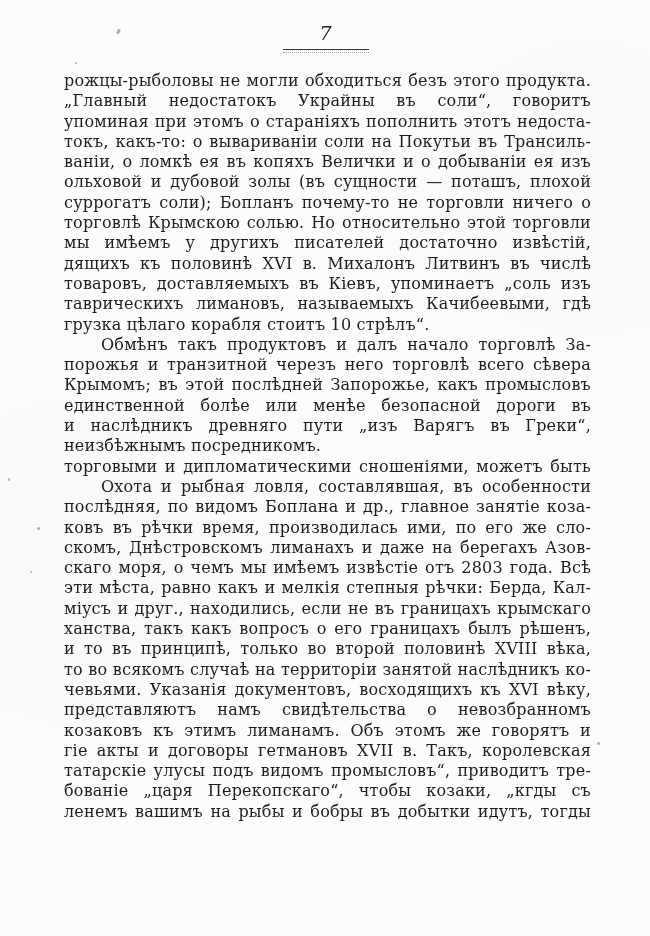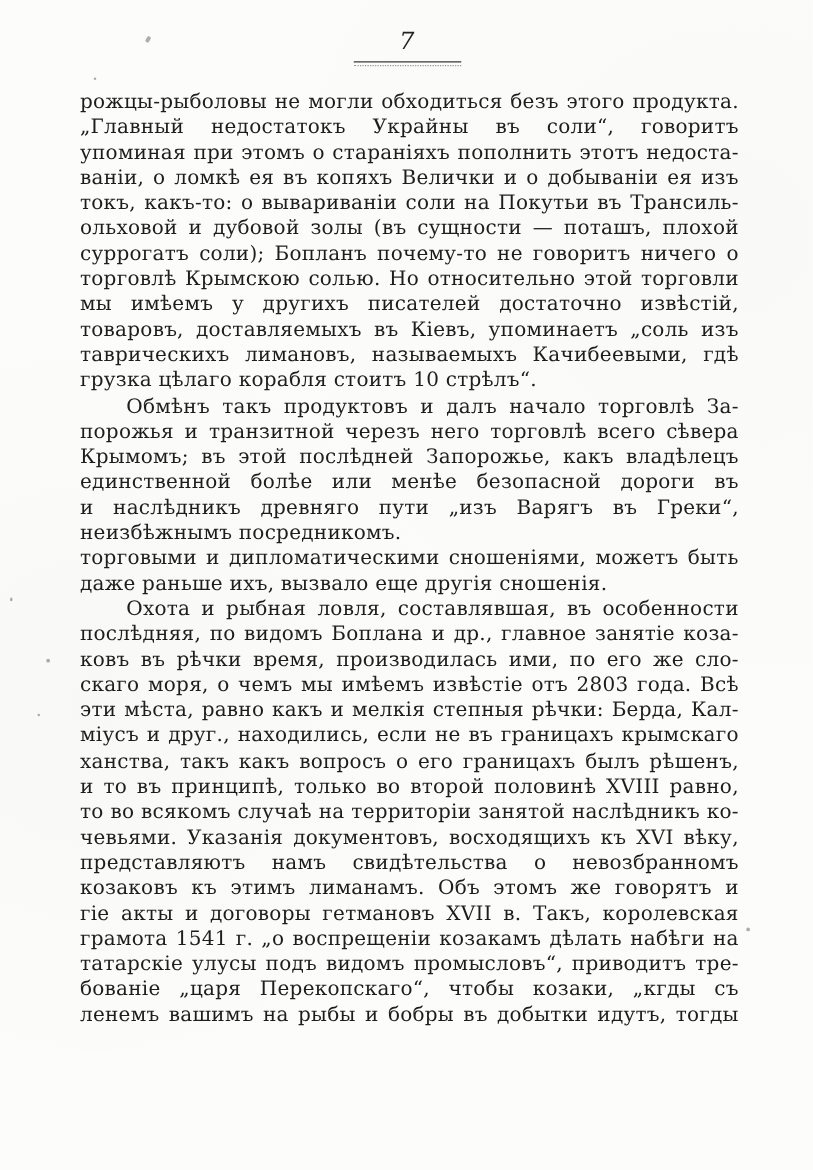--- a/index.html
+++ b/index.html
@@ -84,60 +84,60 @@
     <div class="page-number">7</div>
     <div class="page-number-rule"></div>
   </div>
 
   <main class="page-text">
 
     <div class="para">
       <div class="line">рожцы-рыболовы не могли обходиться безъ этого продукта.</div>
       <div class="line">„Главный недостатокъ Украйны въ соли“, говоритъ Бопланъ;</div>
       <div class="line">упоминая при этомъ о стараніяхъ пополнить этотъ недоста-</div>
+      <div class="line">токъ, какъ-то: о вывариваніи соли на Покутьи въ Трансиль-</div>
       <div class="line">ваніи, о ломкѣ ея въ копяхъ Велички и о добываніи ея изъ</div>
-      <div class="line">токъ, какъ-то: о вывариваніи соли на Покутьи въ Трансиль-</div>
       <div class="line">ольховой и дубовой золы (въ сущности — поташъ, плохой</div>
-      <div class="line">суррогатъ соли); Бопланъ почему-то не говоритъ ничего о</div>
+      <div class="line">суррогатъ соли); Бопланъ почему-то не торговли ничего о</div>
       <div class="line">торговлѣ Крымскою солью. Но относительно этой торговли</div>
       <div class="line">мы имѣемъ у другихъ писателей достаточно извѣстій, восхо-</div>
+      <div class="line">дящихъ къ половинѣ XVI в. Михалонъ Литвинъ въ числѣ</div>
       <div class="line">товаровъ, доставляемыхъ въ Кіевъ, упоминаетъ „соль изъ</div>
       <div class="line">таврическихъ лимановъ, называемыхъ Качибеевыми, гдѣ на-</div>
       <div class="line para-end">грузка цѣлаго корабля стоитъ 10 стрѣлъ“.</div>
     </div>
 
     <div class="para">
       <div class="line indent">Обмѣнъ такъ продуктовъ и далъ начало торговлѣ За-</div>
       <div class="line">порожья и транзитной черезъ него торговлѣ всего сѣвера съ</div>
-      <div class="line">Крымомъ; въ этой послѣдней Запорожье, какъ владѣлецъ</div>
+      <div class="line">Крымомъ; въ этой послѣдней Запорожье, какъ промысловъ</div>
       <div class="line">единственной болѣе или менѣе безопасной дороги въ Крымъ</div>
       <div class="line">и наслѣдникъ древняго пути „изъ Варягъ въ Греки“, является</div>
       <div class="line para-end">неизбѣжнымъ посредникомъ.</div>
     </div>
 
     <div class="para">
       <div class="line">торговыми и дипломатическими сношеніями, можетъ быть</div>
-      <div class="line para-end">даже раньше ихъ, вызвало еще другія сношенія.</div>
     </div>
 
     <div class="para">
       <div class="line indent">Охота и рыбная ловля, составлявшая, въ особенности</div>
       <div class="line">послѣдняя, по видомъ Боплана и др., главное занятіе коза-</div>
       <div class="line">ковъ въ рѣчки время, производилась ими, по его же сло-</div>
+      <div class="line">скомъ, Днѣстровскомъ лиманахъ и даже на берегахъ Азов-</div>
       <div class="line">скаго моря, о чемъ мы имѣемъ извѣстіе отъ 2803 года. Всѣ</div>
       <div class="line">эти мѣста, равно какъ и мелкія степныя рѣчки: Берда, Кал-</div>
       <div class="line">міусъ и друг., находились, если не въ границахъ крымскаго</div>
       <div class="line">ханства, такъ какъ вопросъ о его границахъ былъ рѣшенъ,</div>
-      <div class="line">и то въ принципѣ, только во второй половинѣ XVIII равно,</div>
+      <div class="line">и то въ принципѣ, только во второй половинѣ XVIII вѣка,</div>
       <div class="line">то во всякомъ случаѣ на территоріи занятой наслѣдникъ ко-</div>
       <div class="line">чевьями. Указанія документовъ, восходящихъ къ XVI вѣку,</div>
       <div class="line">представляютъ намъ свидѣтельства о невозбранномъ хожденіи</div>
       <div class="line">козаковъ къ этимъ лиманамъ. Объ этомъ же говорятъ и мно-</div>
       <div class="line">гіе акты и договоры гетмановъ XVII в. Такъ, королевская</div>
-      <div class="line">грамота 1541 г. „о воспрещеніи козакамъ дѣлать набѣги на</div>
       <div class="line">татарскіе улусы подъ видомъ промысловъ“, приводитъ тре-</div>
       <div class="line">бованіе „царя Перекопскаго“, чтобы козаки, „кгды съ дозво-</div>
       <div class="line">ленемъ вашимъ на рыбы и бобры въ добытки идутъ, тогды</div>
     </div>
 
   </main>
 
   <div class="scan-speck" style="left:117px; top:29px; width:3px; height:5px; transform: rotate(30deg); border-radius:1px;"></div>
   <div class="scan-speck" style="left:75px; top:62px; width:2px; height:2px;"></div>
   <div class="scan-speck" style="left:37px; top:527px; width:3px; height:3px;"></div>

